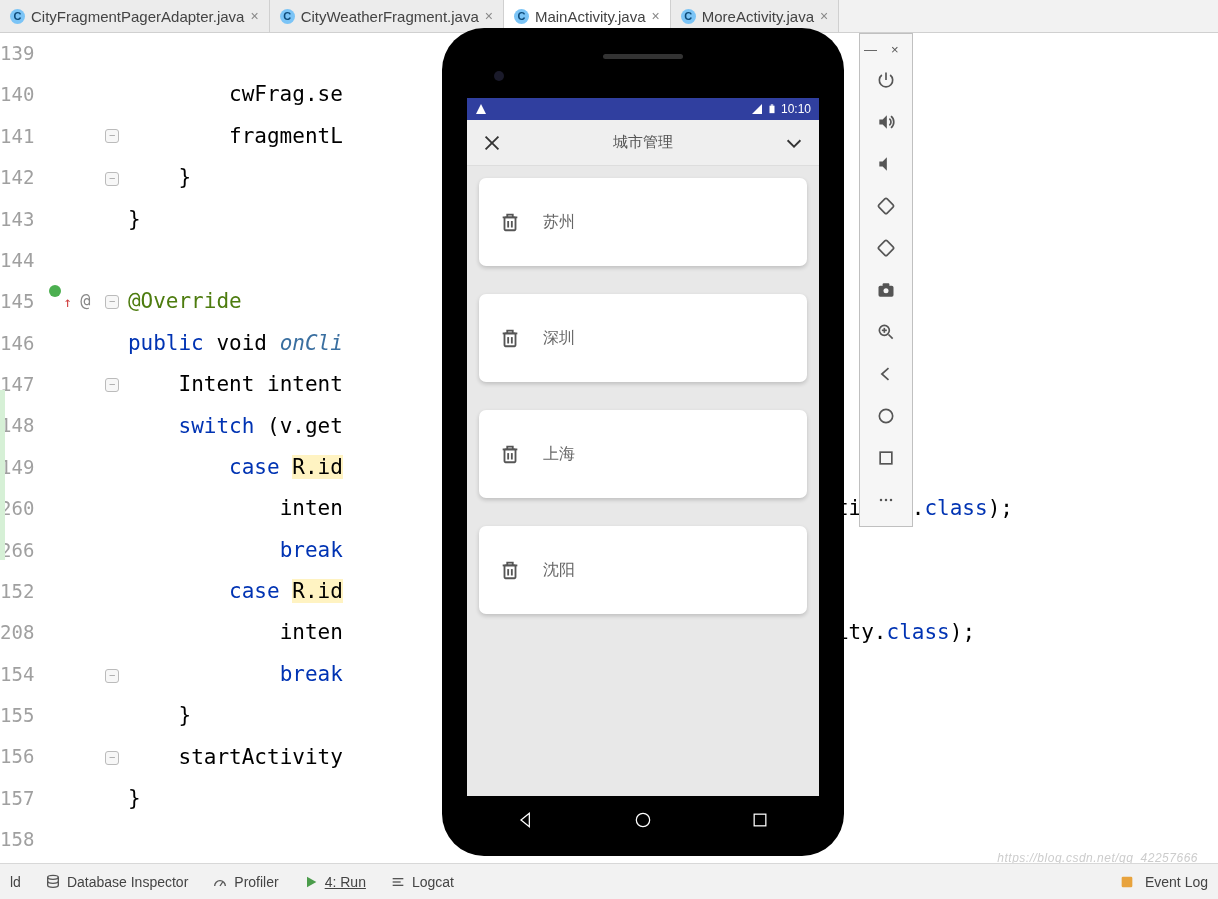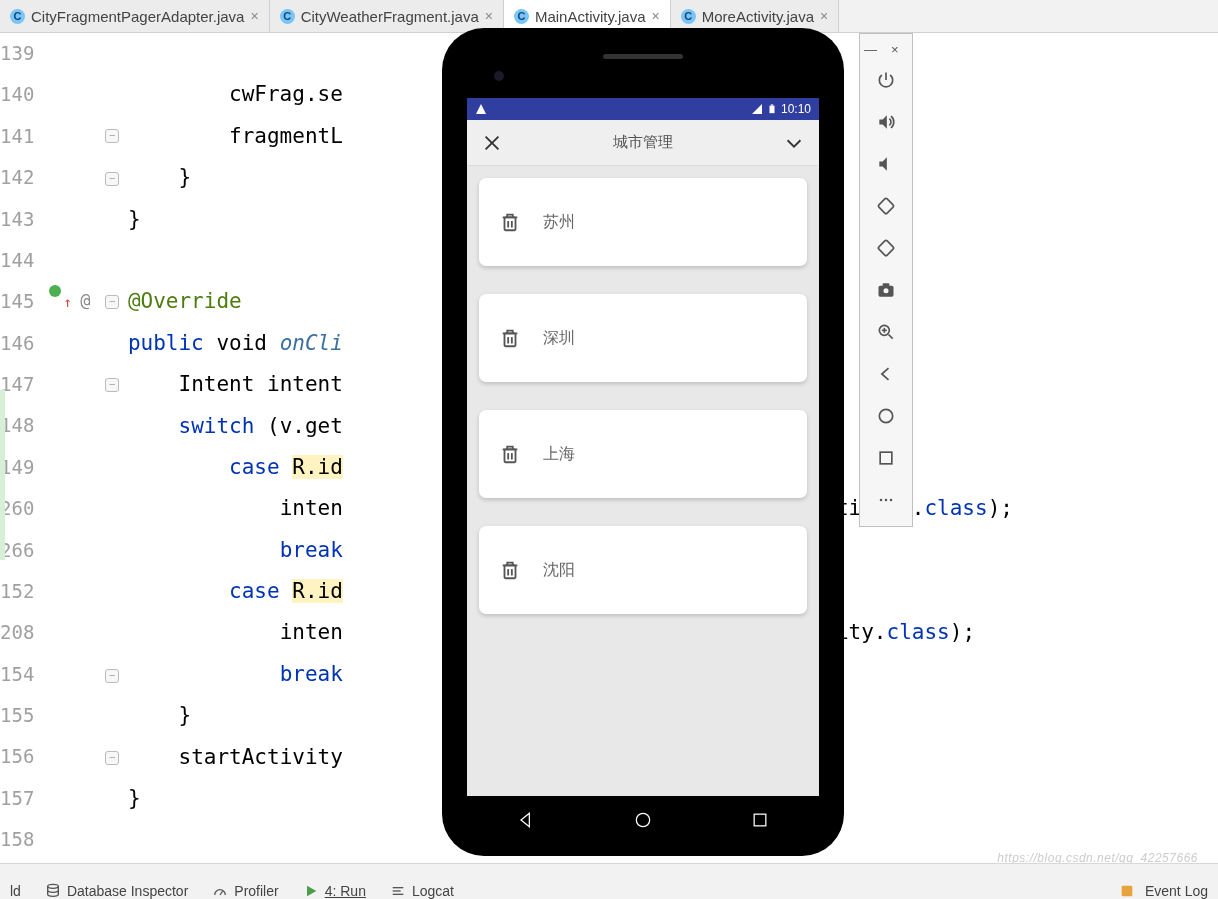--- a/index.html
+++ b/index.html
@@ -50,21 +50,21 @@
 .appbar .title { color:#555; font-size:15px; }
 .appbar svg { width:22px; height:22px; }
 .list { flex:1; padding:12px; display:flex; flex-direction:column; gap:28px; }
 .card { background:#fff; border-radius:7px; box-shadow:0 2px 4px rgba(0,0,0,0.18); height:88px; display:flex; align-items:center; padding:0 20px; gap:22px; }
 .card svg { width:22px; height:22px; }
 .card span { color:#666; font-size:16px; }
 .navbar { position:absolute; bottom:0; left:13px; right:13px; height:48px; background:#000; display:flex; align-items:center; justify-content:space-around; }
 .navbar svg { width:20px; height:20px; }
 
 
-.bottom { position:absolute; bottom:0; left:0; right:0; height:36px; background:#f2f2f2; border-top:1px solid #d8d8d8; display:flex; align-items:flex-end; padding:0 10px; font-size:14px; color:#444; gap:24px;}
+.bottom { position:absolute; bottom:0; left:0; right:0; height:36px; background:#f2f2f2; border-top:1px solid #d8d8d8; display:flex; align-items:center; padding:0 10px; font-size:14px; color:#444; gap:24px;}
 .bottom .grp { display:flex; align-items:center; gap:6px; cursor:pointer;}
 .bottom .evlog { margin-left:auto; display:flex; align-items:center; gap:10px;}
 .bottom svg { width:16px; height:16px; }
 
 .watermark { position:absolute; right:20px; bottom:34px; color:#ccc; font-size:12px; font-style:italic; letter-spacing:0.5px;}
 .green-strip { position:absolute; left:0; top:390px; width:5px; height:170px; background:#d6f0d6; }
 </style>
 </head>
 <body>
 

